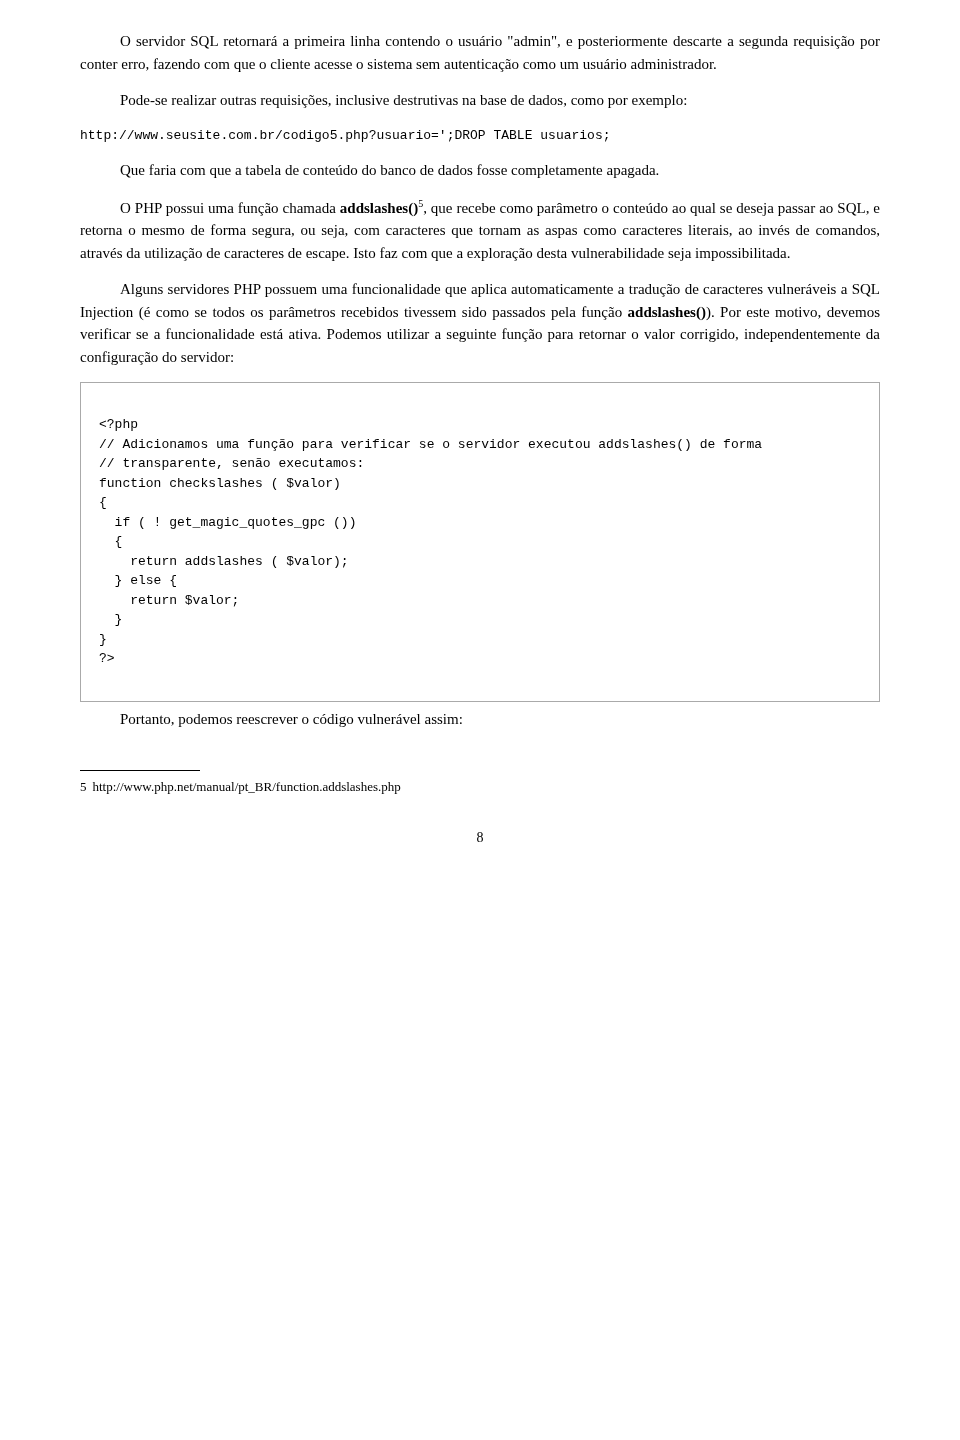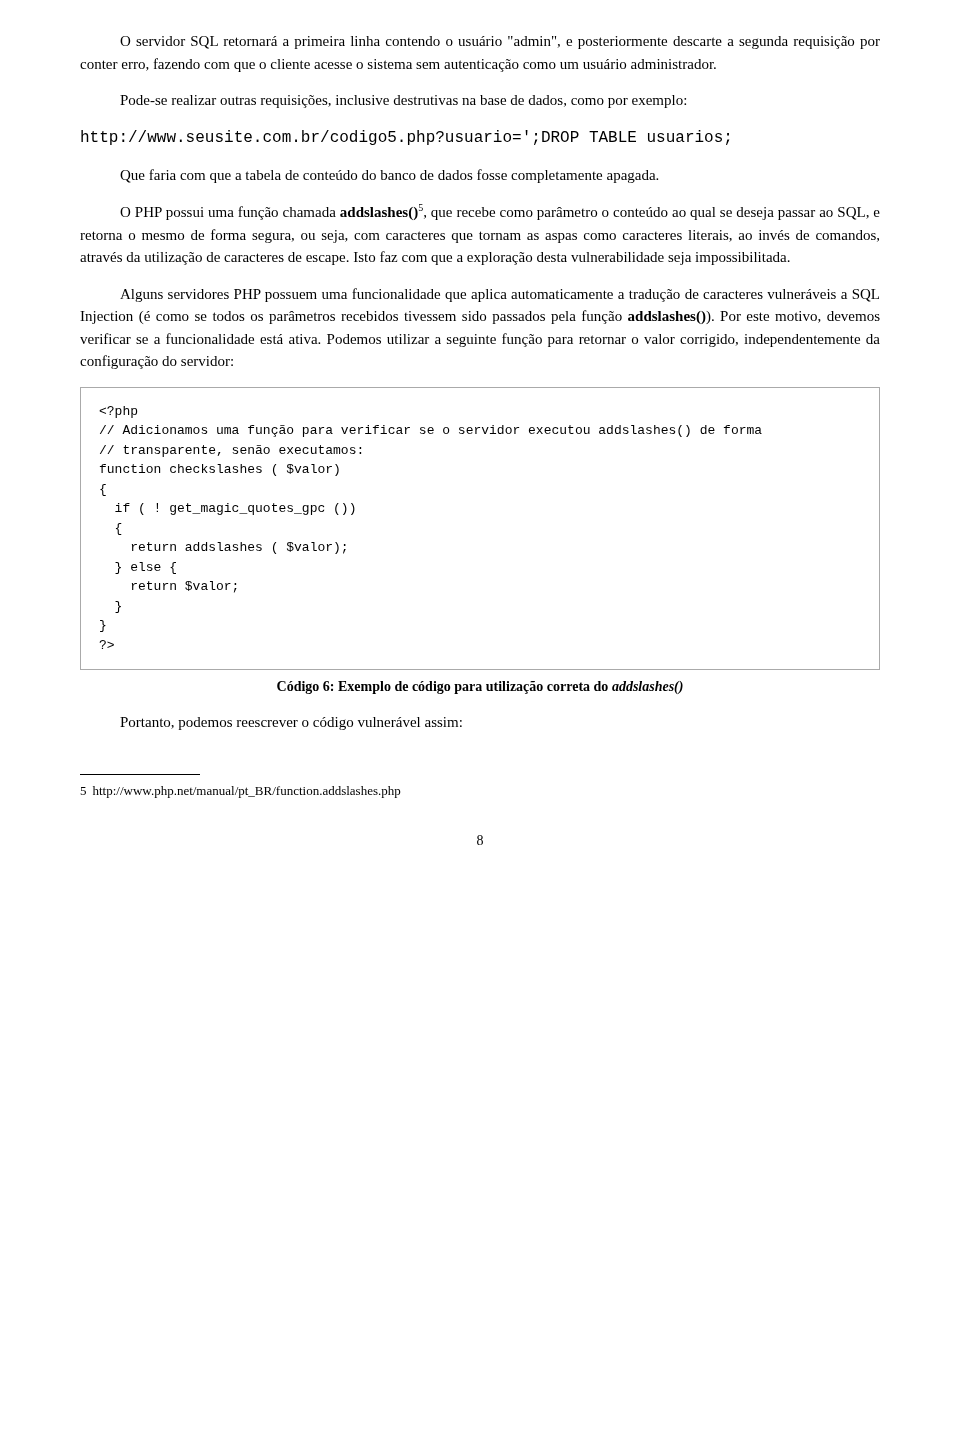--- a/index.html
+++ b/index.html
@@ -35,27 +35,27 @@
       white-space: pre;
       margin: 8px 0 14px 0;
     }
 
     .code-block.indented {
       margin-left: 60px;
     }
 
     .url-line {
       font-family: "Courier New", Courier, monospace;
-      font-size: 16px;
+      font-size: 13px;
       margin: 8px 0 14px 0;
     }
 
     .code-box {
       border: 1px solid #aaa;
-      padding: 14px 18px;
+      padding: 32px 18px;
       margin: 14px 0 6px 0;
       font-family: "Courier New", Courier, monospace;
       font-size: 13px;
       line-height: 1.5;
       white-space: pre;
       background: #fff;
     }
 
     .code-caption {
       text-align: center;
@@ -135,23 +135,20 @@
 {
   if ( ! get_magic_quotes_gpc ())
   {
     return addslashes ( $valor);
   } else {
     return $valor;
   }
 }
 ?&gt;</span></div>
 
-  <p class="code-caption">
-    <span>Código 6: Exemplo de código para utilização correta do </span><em><span>addslashes()</span></em>
-  </p>
 
   <p class="paragraph indented">
     <span>Portanto, podemos reescrever o código vulnerável assim:</span>
   </p>
 
   <hr class="footnote-separator">
 
   <div class="footnote">
     <span>5</span>
     <span>http://www.php.net/manual/pt_BR/function.addslashes.php</span>

